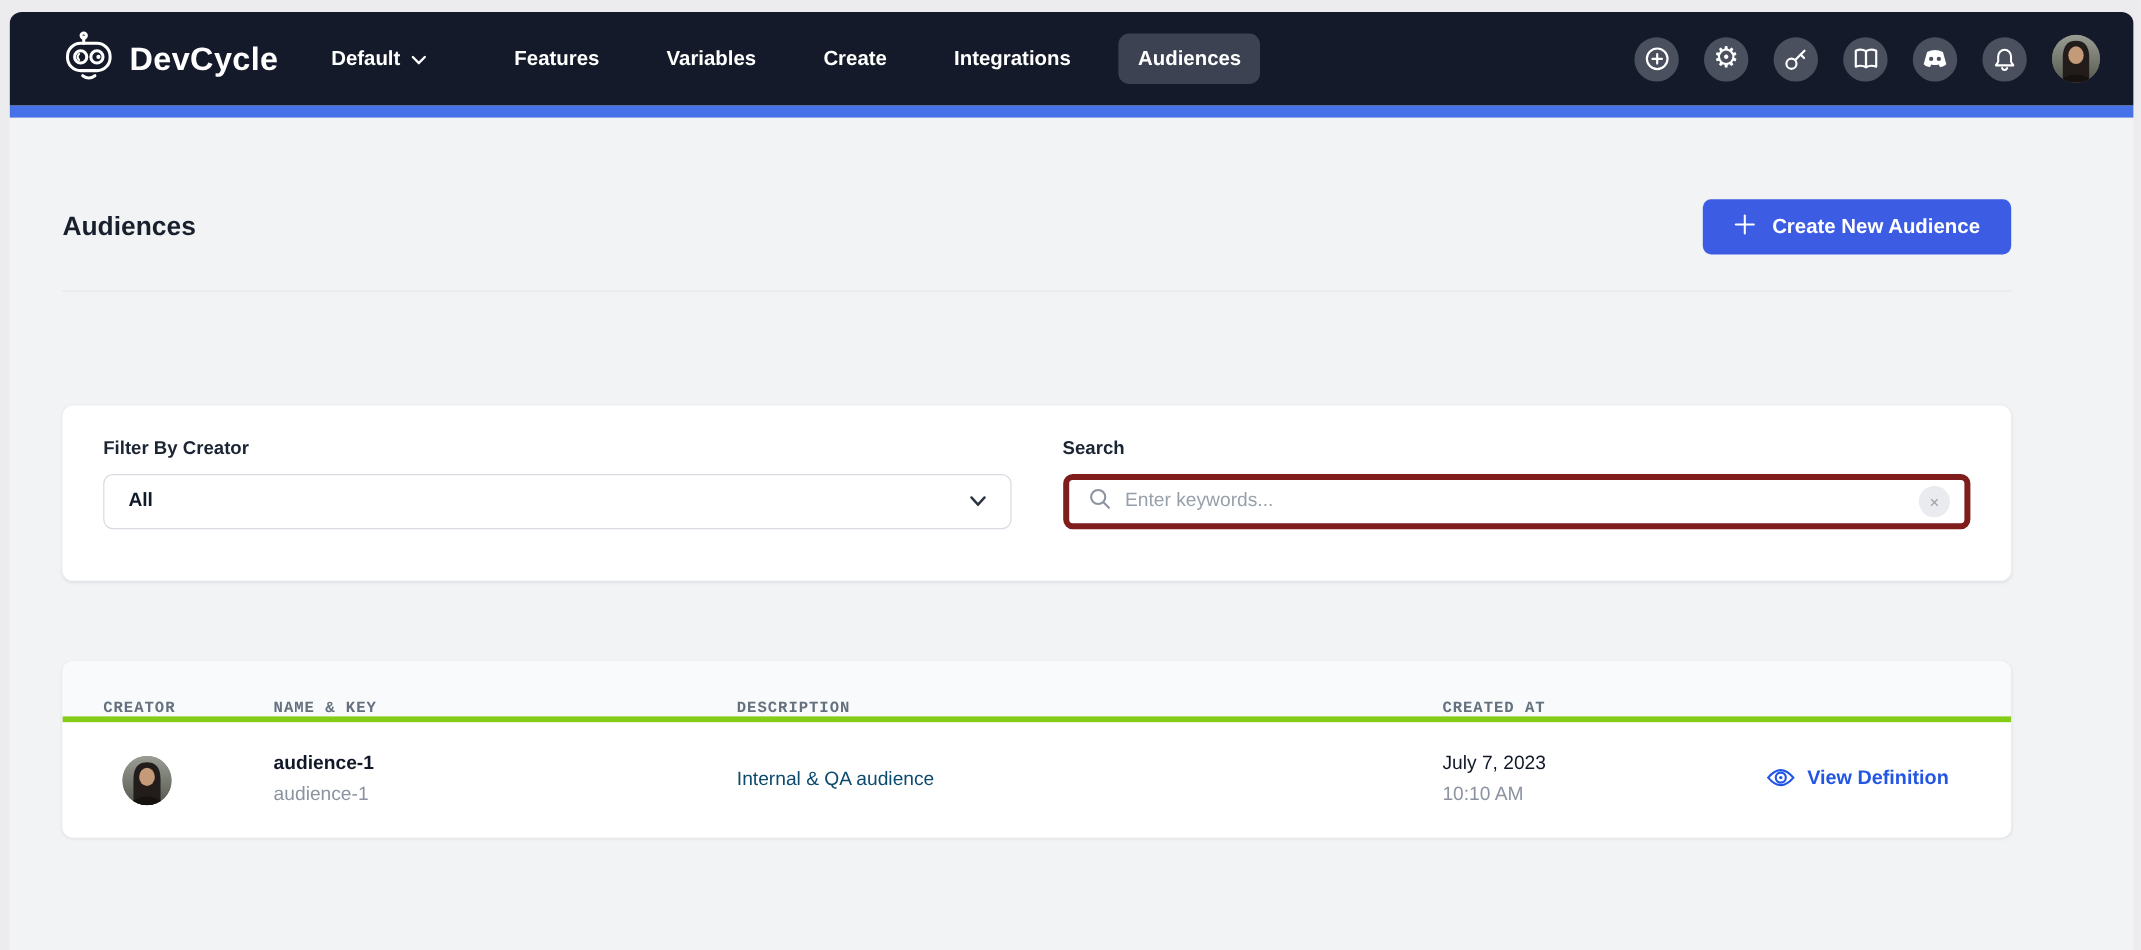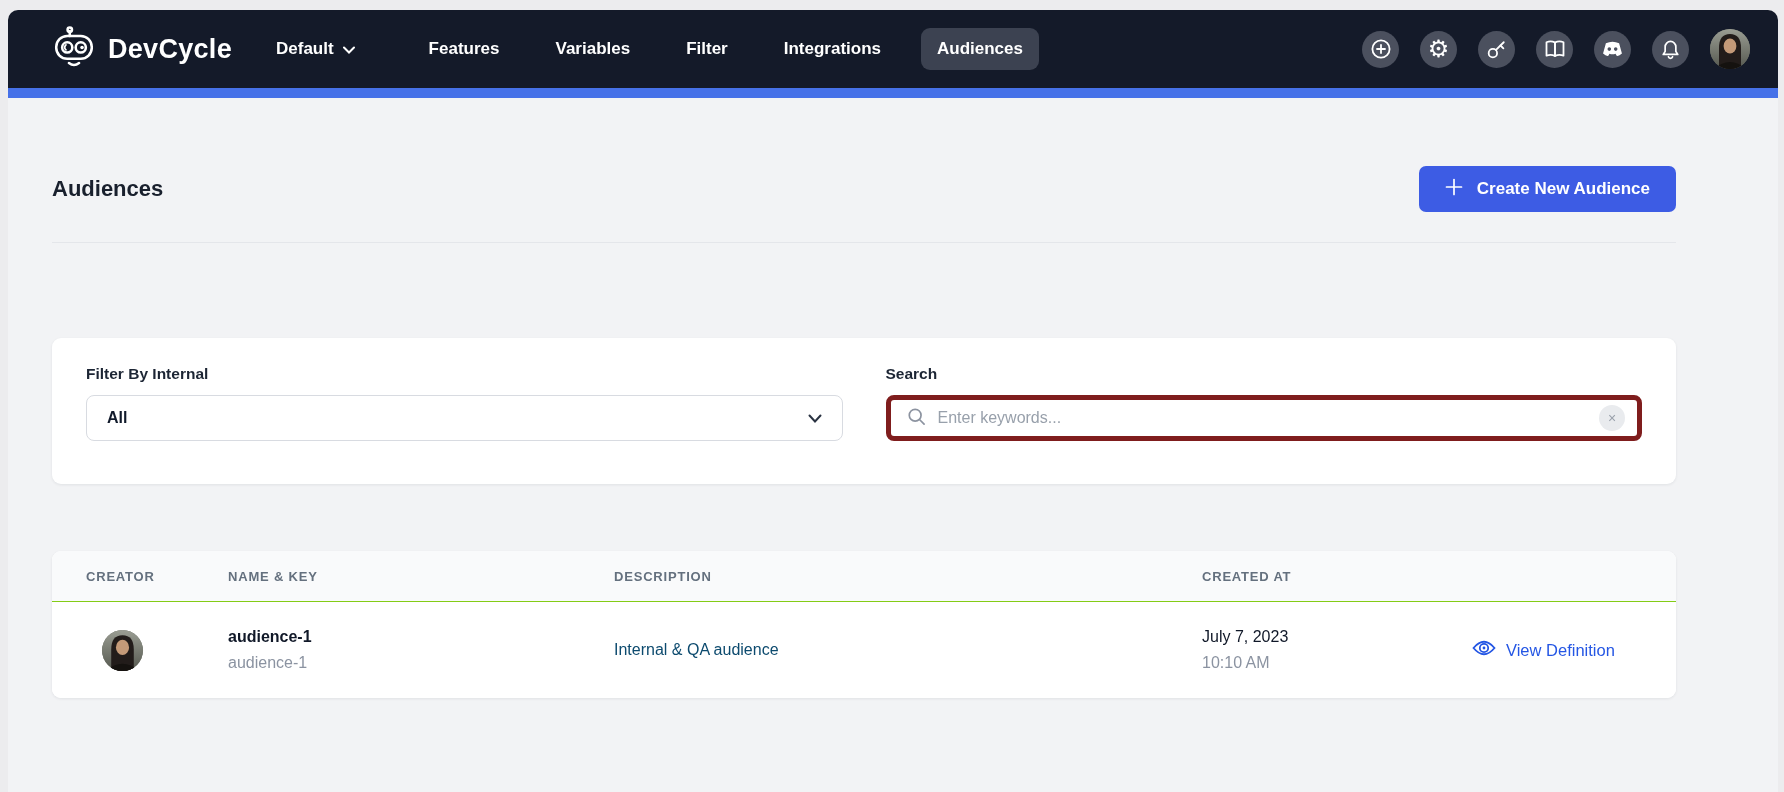--- a/index.html
+++ b/index.html
@@ -48,35 +48,35 @@
                 padding:0 12px 0 16px; background:#fff; }
   .search-box input { border:none; outline:none; flex:1; font-size:16px; color:#1c2534; margin-left:12px;
                       font-family:"Liberation Sans", sans-serif; background:transparent; }
   .search-box input::placeholder { color:#98a0ab; }
   .clear-btn { width:26px; height:26px; border-radius:50%; border:none; background:#e9ebee; color:#99a0ab;
                cursor:pointer; display:flex; align-items:center; justify-content:center; }
   .clear-btn::before { content:"\00D7"; font-size:14px; line-height:1; }
 
   
   .table-card { margin-top:67px; overflow:hidden; }
-  .thead { display:flex; align-items:center; height:51px; background:#f9fafb; border-bottom:1px solid #84cc16;
-           padding:0 0 0 34px; }
+  .thead { display:flex; align-items:flex-end; height:51px; background:#f9fafb; border-bottom:5px solid #84cc16;
+           padding:0 0 0 34px;font-family:Liberation Mono, monospace; }
   .th { font-size:13px; font-weight:700; color:#64707e; letter-spacing:.8px; text-transform:uppercase; }
   .trow { display:flex; align-items:center; height:96px; padding:0 0 0 34px; background:#fff; }
   .c-creator { width:142px; }
   .c-name { width:386px; }
   .c-desc { width:588px; }
   .c-created { width:270px; }
   .c-actions { flex:1; }
   .row-avatar { width:41px; height:41px; border-radius:50%; overflow:hidden; margin-left:16px; background:#6e7268; }
   .cell-primary { font-size:16px; font-weight:700; color:#101828; line-height:26px; }
   .cell-secondary { font-size:16px; color:#8b93a1; line-height:26px; }
   .cell-text { font-size:16px; color:#0c4a6e; }
   .cell-date { font-size:16px; color:#101828; line-height:26px; }
-  .link-action { display:flex; align-items:center; gap:10px; color:#2456e4; font-size:16.5px; font-weight:400;
+  .link-action { display:flex; gap:10px; color:#2456e4; font-size:16.5px; font-weight:700;
                  background:none; border:none; cursor:pointer; font-family:"Liberation Sans", sans-serif; }
 </style>
 </head>
 <body>
 
 <div class="window">
 
   <header class="topbar">
     <div class="brand">
       <span>
@@ -101,21 +101,21 @@
       <span>
         <svg viewBox="0 0 12 8" width="12" height="8">
             <path d="M1 1.5 L6 6.5 L11 1.5" stroke="#fff" stroke-width="2" fill="none" stroke-linecap="round"></path>
           </svg>
       </span>
     </div>
 
     <nav class="nav">
       <div class="nav-item">Features</div>
       <div class="nav-item">Variables</div>
-      <div class="nav-item">Filter</div>
+      <div class="nav-item">Create</div>
       <div class="nav-item">Integrations</div>
       <div class="nav-item active">Audiences</div>
     </nav>
 
     <div class="top-actions">
       <button class="icon-btn">
         <span>
           <svg viewBox="0 0 22 22" width="22" height="22" fill="none" stroke="#fff" stroke-width="1.8" stroke-linecap="round">
             <circle cx="11" cy="11" r="8.6"></circle>
               <line x1="11" y1="7" x2="11" y2="15"></line>
@@ -188,21 +188,21 @@
             <line x1="9" y1="1.5" x2="9" y2="16.5"></line>
               <line x1="1.5" y1="9" x2="16.5" y2="9"></line>
           </svg>
         </span>
         <span>Create New Audience</span>
       </button>
     </div>
 
     <section class="card filter-card">
       <div class="filter-col">
-        <div class="field-label">Filter By Internal</div>
+        <div class="field-label">Filter By Creator</div>
         <div class="select-box">
           <span class="select-value">All</span>
           <span class="chev">
             <svg viewBox="0 0 14 9" width="14" height="9">
                 <path d="M1.5 1.5 L7 7.5 L12.5 1.5" stroke="#2a3342" stroke-width="2" fill="none" stroke-linecap="round"></path>
               </svg>
           </span>
         </div>
       </div>
       <div class="filter-col">

